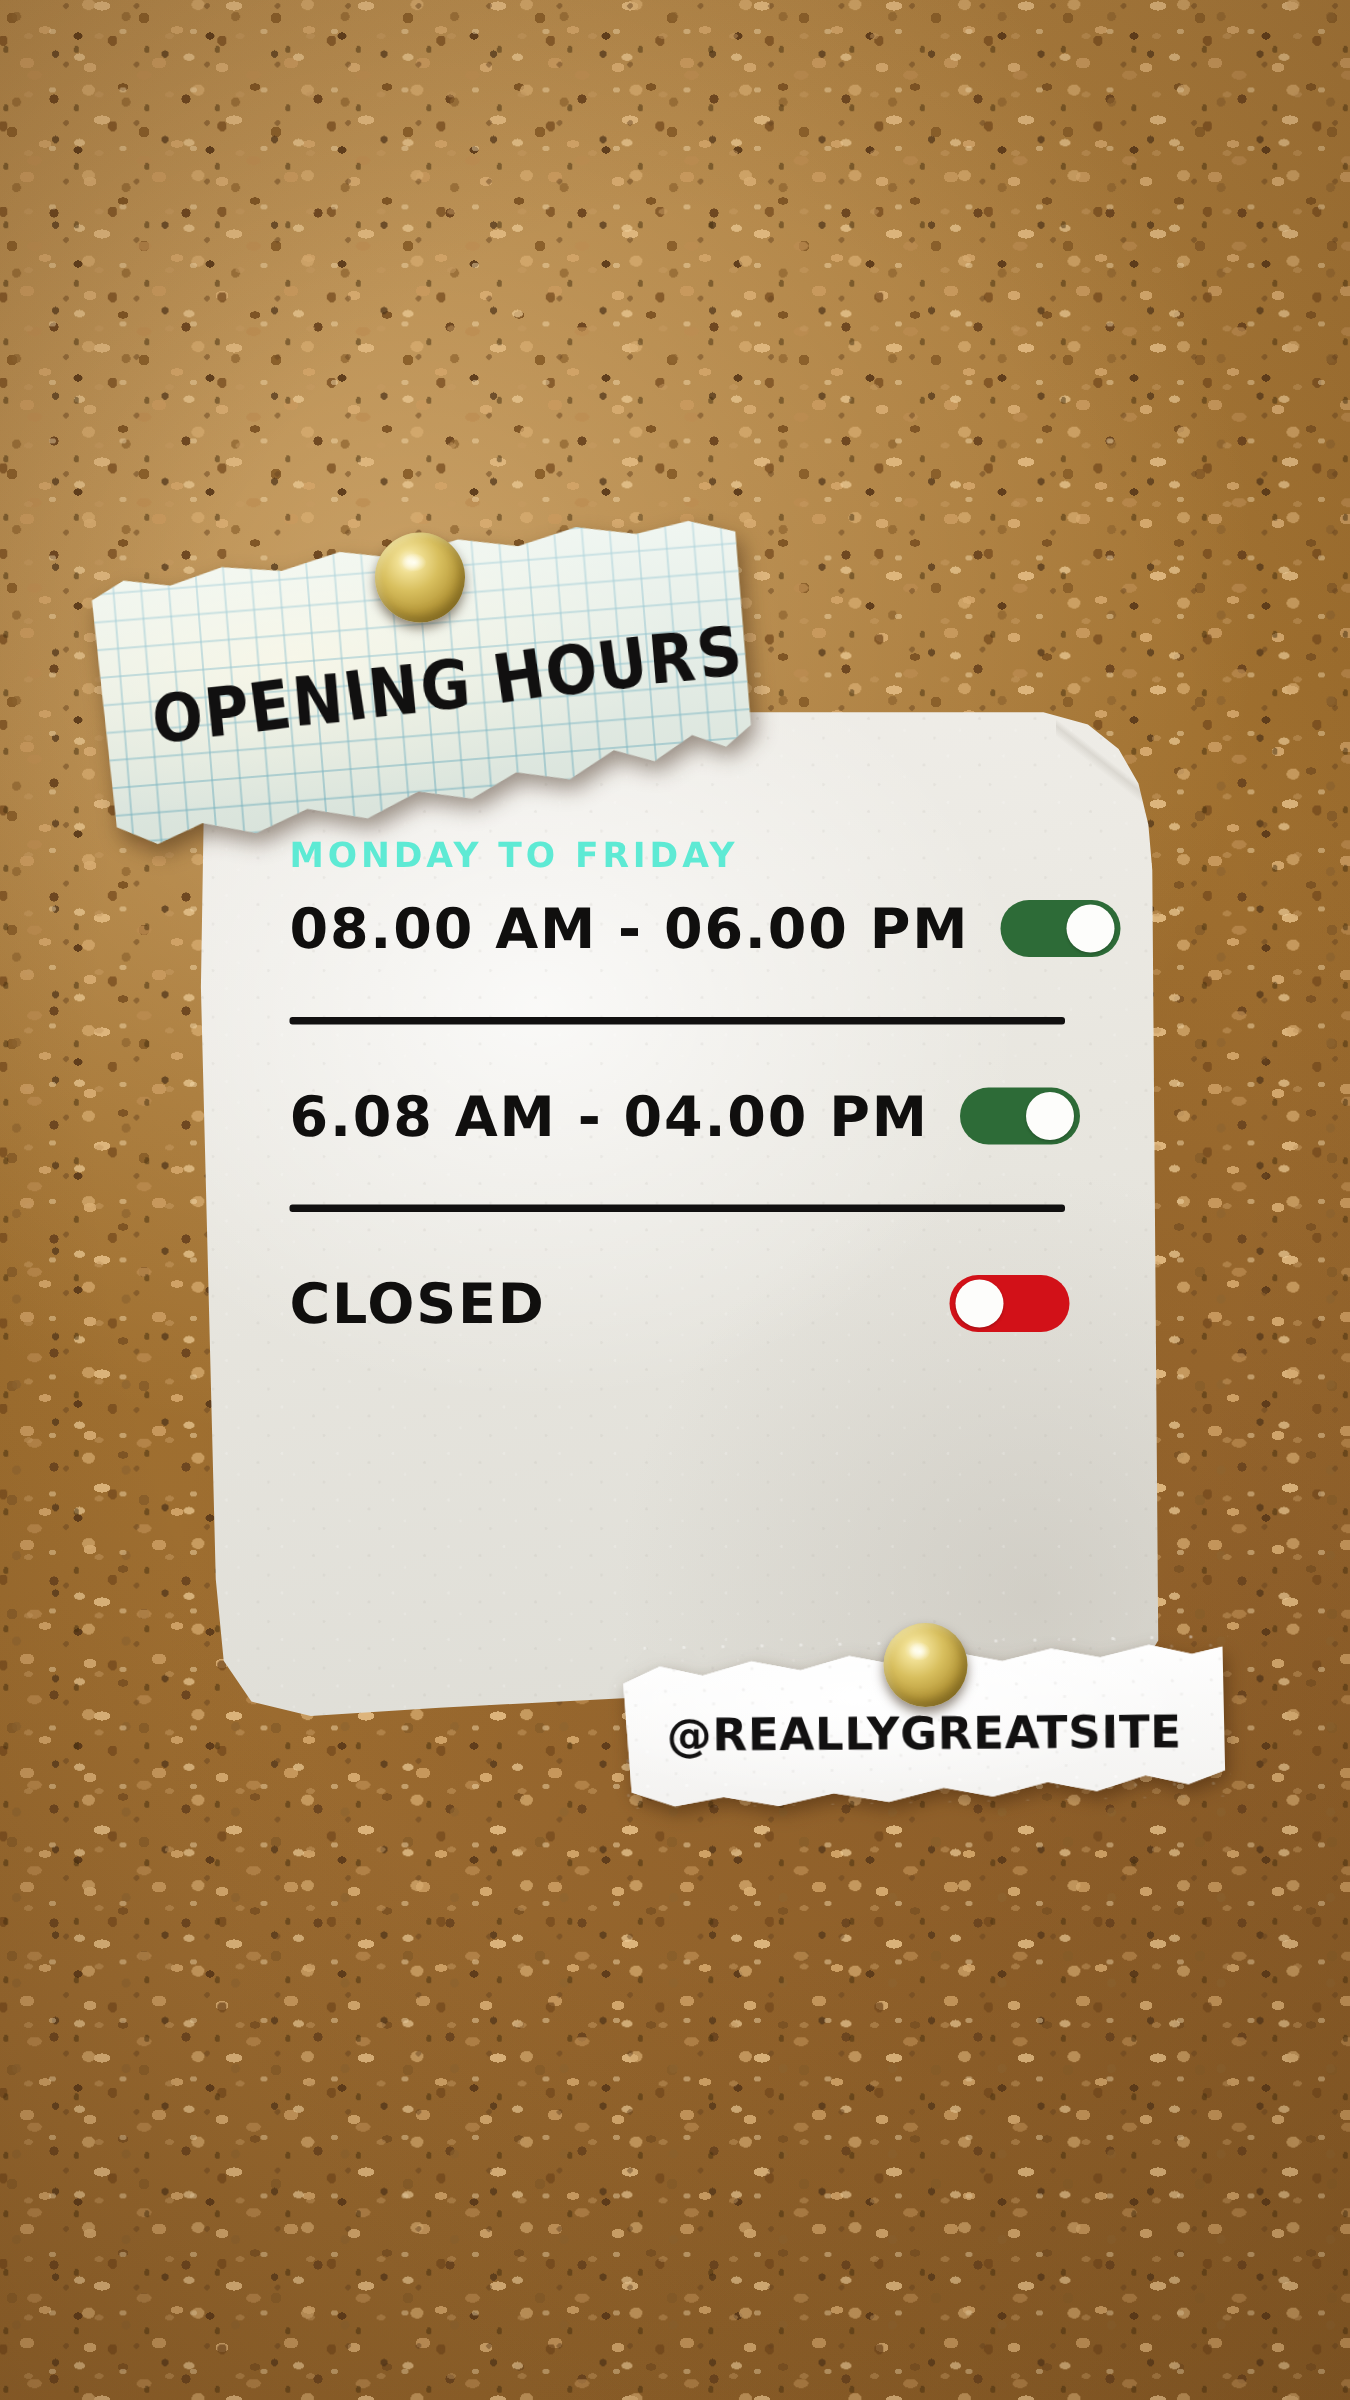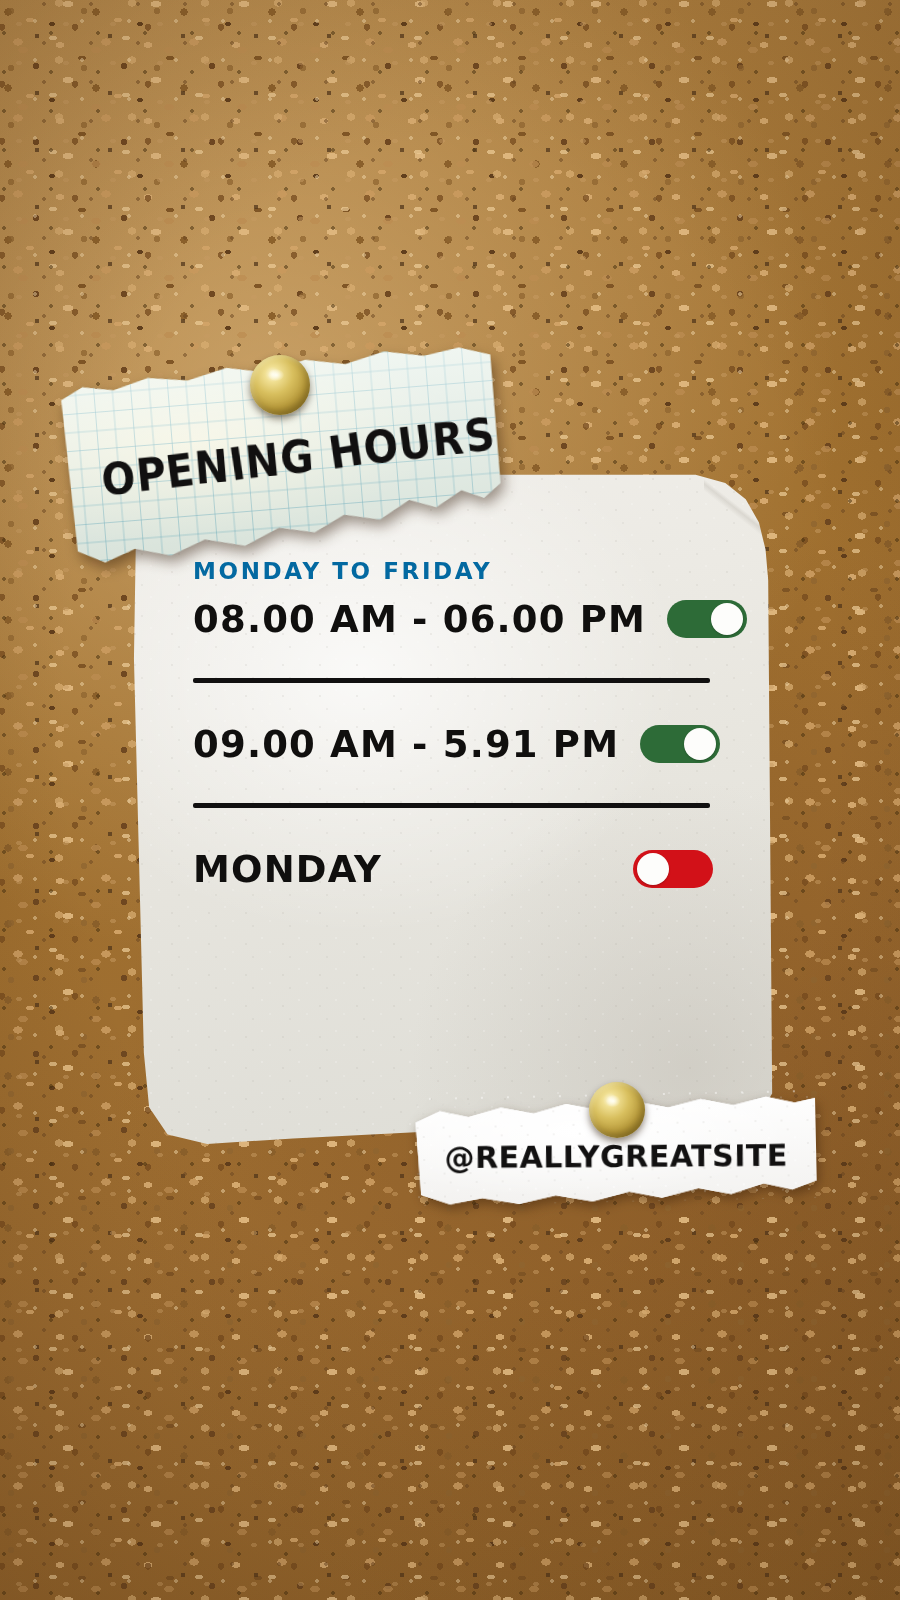--- a/index.html
+++ b/index.html
@@ -181,21 +181,21 @@
     width: 520px;
   }
   .row {
     position: relative;
   }
   .row-day {
     font-family: "DejaVu Sans", sans-serif;
     font-weight: 700;
     font-size: 23px;
     letter-spacing: 2.6px;
-    color: #0369a1;
+    color: #5eead4;
     text-transform: uppercase;
     line-height: 1;
     margin-bottom: 17px;
   }
   .row-main {
     display: flex;
     align-items: center;
     justify-content: space-between;
     gap: 21px;
   }
@@ -355,32 +355,32 @@
         <div class="toggle on" style="background:#2d6b37">
           <div class="knob"></div>
         </div>
       </div>
     </div>
 
     <div class="divider"></div>
 
     <div class="row">
       <div class="row-main">
-        <div class="row-time">09.00 AM - 5.91 PM</div>
+        <div class="row-time">6.08 AM - 04.00 PM</div>
         <div class="toggle on" style="background:#2d6b37">
           <div class="knob"></div>
         </div>
       </div>
     </div>
 
     <div class="divider"></div>
 
     <div class="row">
       <div class="row-main">
-        <div class="row-time">MONDAY</div>
+        <div class="row-time">CLOSED</div>
         <div class="toggle off" style="background:#d21118">
           <div class="knob"></div>
         </div>
       </div>
     </div>
 
   </div>
 
   <div class="footer-strip">
     <div class="footer-paper"></div>

